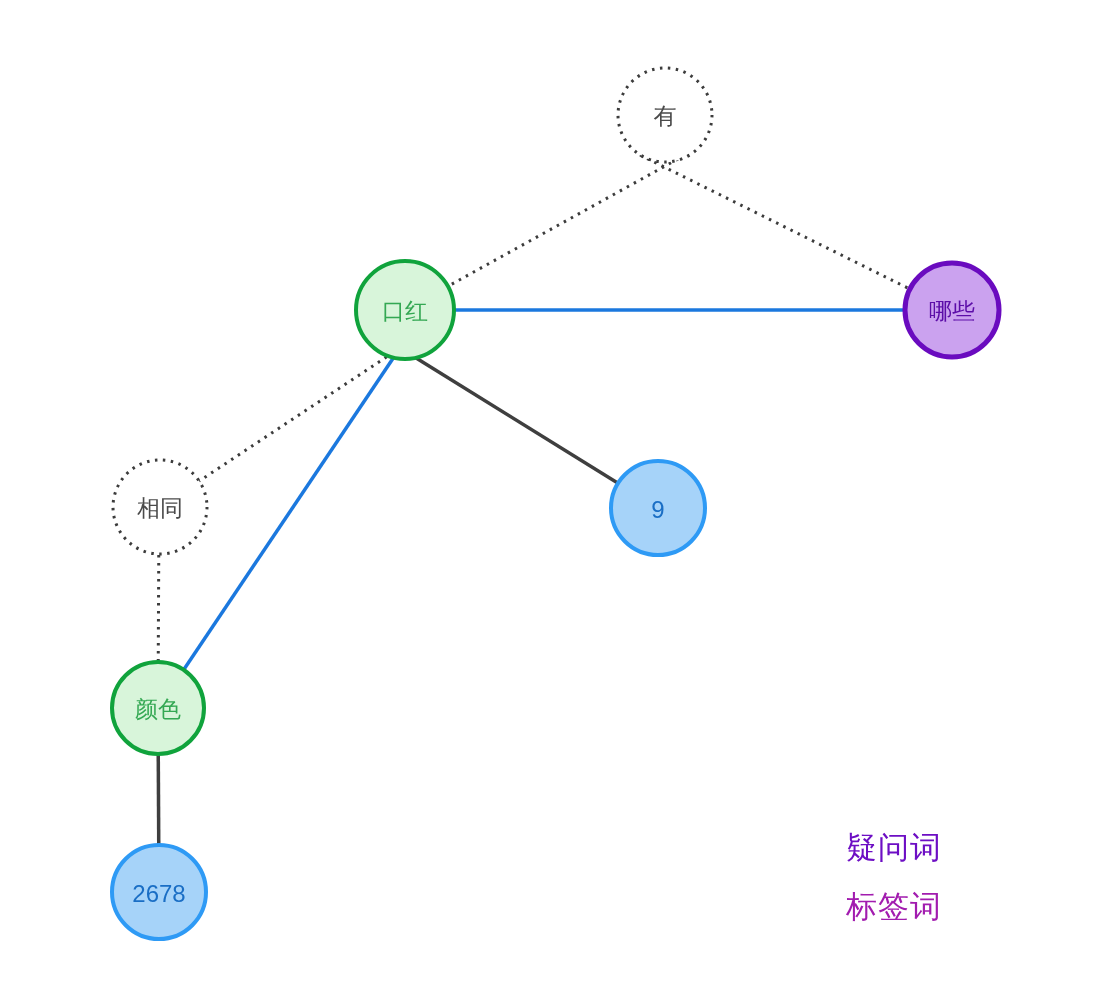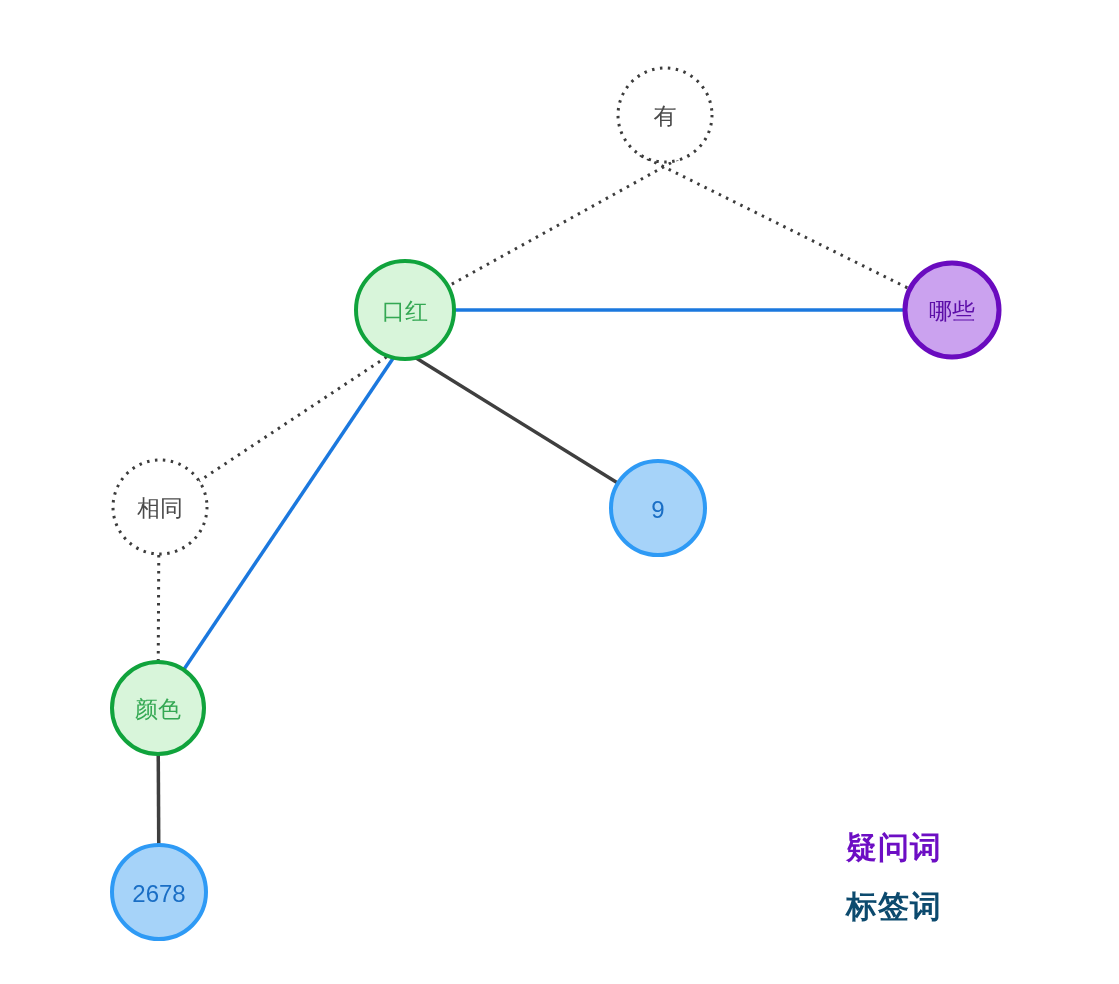--- a/index.html
+++ b/index.html
@@ -27,21 +27,21 @@
   #legend {
     position: absolute;
     left: 846px;
     top: 831px;
     display: flex;
     flex-direction: column;
     gap: 25px;
   }
   .legend-item {
     font-size: 31px;
-    font-weight: bold;
+    font-weight: normal;
     line-height: 1.1;
     letter-spacing: 1px;
     white-space: nowrap;
   }
 </style>
 </head>
 <body>
 
 <div id="stage">
   <svg id="graph-svg" width="1119" height="984" viewBox="0 0 1119 984">
@@ -77,15 +77,15 @@
         <circle cx="158" cy="708" r="46" fill="#d8f5da" stroke="#10a33c" stroke-width="4"></circle>
         <text x="158" y="709" text-anchor="middle" dominant-baseline="central" fill="#34a853" font-size="23">颜色</text>
       </g>
       <g>
         <circle cx="159" cy="892" r="47" fill="#a6d3f9" stroke="#2e9af5" stroke-width="4"></circle>
         <text x="159" y="893" text-anchor="middle" dominant-baseline="central" fill="#1a6ec5" font-size="24">2678</text>
       </g>
     </svg>
   <div id="legend">
       <div class="legend-item" style="color: rgb(109, 14, 196);">疑问词</div>
-      <div class="legend-item" style="color: #0c4a6e;">标签词</div>
+      <div class="legend-item" style="color: #a21caf;">标签词</div>
     </div>
 </div>
 
 </body></html>

